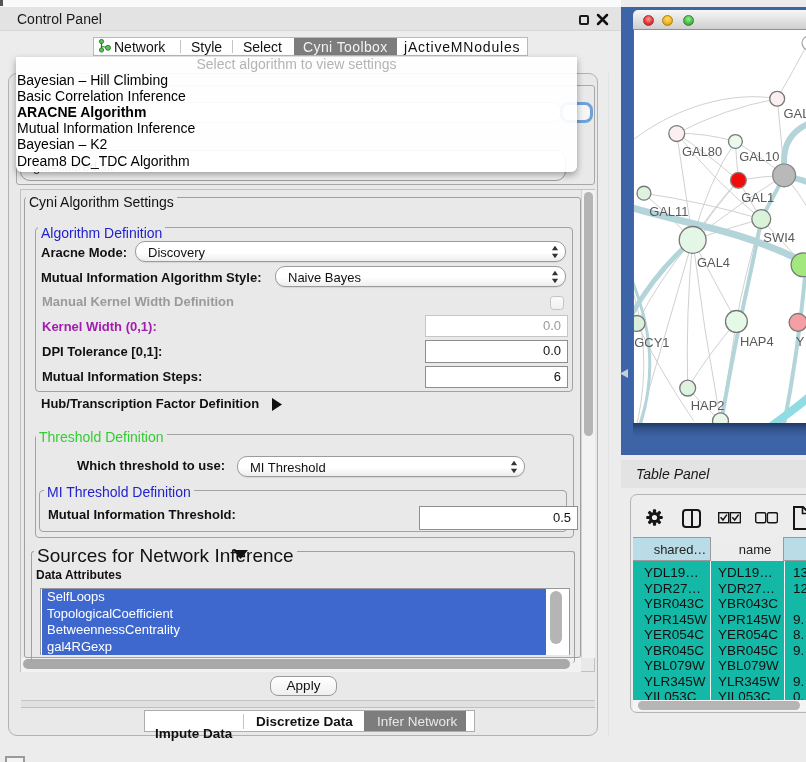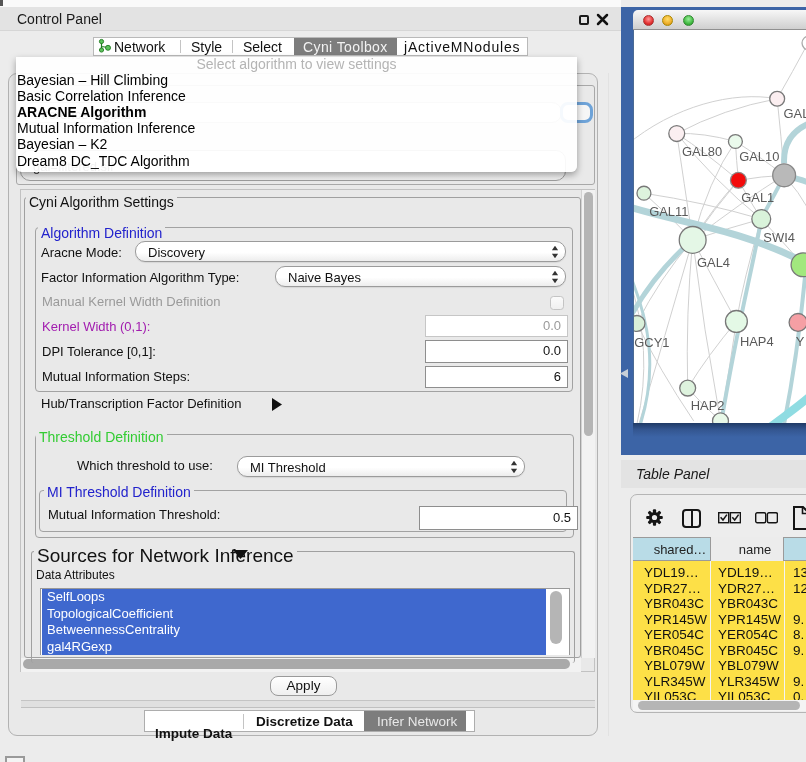--- a/index.html
+++ b/index.html
@@ -1,21 +1,21 @@
 <!DOCTYPE html>
 <html><head>
 <meta charset="utf-8">
 <style>
 * { margin:0; padding:0; box-sizing:border-box; }
 html,body { width:806px; height:762px; overflow:hidden; }
 body { font-family:"Liberation Sans", sans-serif; background:#ececec; position:relative; }
 .abs { position:absolute; }
 .grouptitle { background:#e9e9e9; padding:0 3px; }
 .gbox { position:absolute; border:1px solid #a0a0a0; border-radius:4px; }
-.blab { font-weight:normal; font-size:13px; color:#111; position:absolute; white-space:nowrap; }
+.blab { font-weight:bold; font-size:13px; color:#111; position:absolute; white-space:nowrap; }
 .combo { position:absolute; border:1px solid #9b9b9b; border-radius:10px; background:linear-gradient(#ffffff 55%,#ededed); box-shadow:0 1px 1px rgba(0,0,0,0.08); }
 .combo .txt { position:absolute; left:12px; top:50%; transform:translateY(-50%); font-size:13px; color:#111; }
 .spin { position:absolute; right:6px; top:50%; transform:translateY(-50%); width:8px; height:13px; }
 .field { position:absolute; background:#fff; border:1px solid #8e8e8e; font-size:13px; color:#111; text-align:right; padding-right:6px; line-height:20px; }
 </style>
 </head>
 <body>
 
 <div class="abs" style="left:0;top:0;width:621px;height:762px;background:#ececec;"></div>
 <div class="abs" style="left:0;top:0;width:621px;height:7px;background:#fafafa;"></div>
@@ -71,21 +71,21 @@
 
 <div class="blab" style="left:41px;top:245px;">Aracne Mode:</div>
 <div class="combo" style="left:135px;top:241px;width:431px;height:21px;">
   <span class="txt">Discovery</span>
   <svg class="spin" viewBox="0 0 9 14">
       <path d="M4.5 0 L8 5 L1 5 Z" fill="#333"></path>
       <path d="M4.5 14 L8 9 L1 9 Z" fill="#333"></path>
     </svg>
 </div>
 
-<div class="blab" style="left:41px;top:270px;">Factor Information Algorithm Type:</div>
+<div class="blab" style="left:41px;top:270px;">Mutual Information Algorithm Style:</div>
 <div class="combo" style="left:275px;top:266px;width:291px;height:21px;">
   <span class="txt">Naive Bayes</span>
   <svg class="spin" viewBox="0 0 9 14">
       <path d="M4.5 0 L8 5 L1 5 Z" fill="#333"></path>
       <path d="M4.5 14 L8 9 L1 9 Z" fill="#333"></path>
     </svg>
 </div>
 
 <div class="blab" style="left:42px;top:294px;color:#9a9a9a;">Manual Kernel Width Definition</div>
 <div class="abs" style="left:550px;top:296px;width:14px;height:14px;background:linear-gradient(#fbfbfb,#f0f0f0);border:1.5px solid #c4c4c4;border-radius:3.5px;"></div>
@@ -283,21 +283,21 @@
 <svg class="abs" style="left:793px;top:506px;" width="13" height="24" viewBox="0 0 13 24">
   <path d="M1 1 L10 1 L16 7 L16 23 L1 23 Z" fill="none" stroke="#151515" stroke-width="2"></path>
   <path d="M9.5 1.5 L9.5 7.5 L15.5 7.5" fill="none" stroke="#151515" stroke-width="1.6"></path>
 </svg>
 
 <div class="abs" style="left:633px;top:537px;width:173px;height:24px;border-top:1px solid #9a9a9a;border-bottom:1px solid #9a9a9a;background:#b9dce7;"></div>
 <div class="abs" style="left:710px;top:537px;width:74px;height:24px;background:#ececec;border-left:1px solid #9a9a9a;border-right:1px solid #9a9a9a;"></div>
 <div class="abs" style="left:645px;top:542px;width:70px;text-align:center;font-size:13px;color:#222;">shared…</div>
 <div class="abs" style="left:718px;top:542px;width:74px;text-align:center;font-size:13px;color:#222;">name</div>
 
-<div class="abs" style="left:633px;top:561px;width:173px;height:139px;background:#fde047;overflow:hidden;">
+<div class="abs" style="left:633px;top:561px;width:173px;height:139px;background:#14b8a6;overflow:hidden;">
   <div class="abs" style="left:77px;top:0;width:1px;height:139px;background:#f4f4f4;"></div>
   <div class="abs" style="left:151px;top:0;width:1px;height:139px;background:#f4f4f4;"></div>
   <div class="abs" style="left:11px;top:4px;font-size:13.5px;color:#111;line-height:15.5px;">YDL19…<br>YDR27…<br>YBR043C<br>YPR145W<br>YER054C<br>YBR045C<br>YBL079W<br>YLR345W<br>YIL053C</div>
   <div class="abs" style="left:85px;top:4px;font-size:13.5px;color:#111;line-height:15.5px;">YDL19…<br>YDR27…<br>YBR043C<br>YPR145W<br>YER054C<br>YBR045C<br>YBL079W<br>YLR345W<br>YIL053C</div>
   <div class="abs" style="left:160px;top:4px;font-size:13.5px;color:#111;line-height:15.5px;">13<br>12<br>&nbsp;<br>9.<br>8.<br>9.<br>&nbsp;<br>9.<br>0.</div>
 </div>
 
 <div class="abs" style="left:633px;top:700px;width:173px;height:11px;background:#f4f4f4;"></div>
 <div class="abs" style="left:638px;top:701px;width:162px;height:9px;background:#b5b5b5;border-radius:5px;"></div>
 

